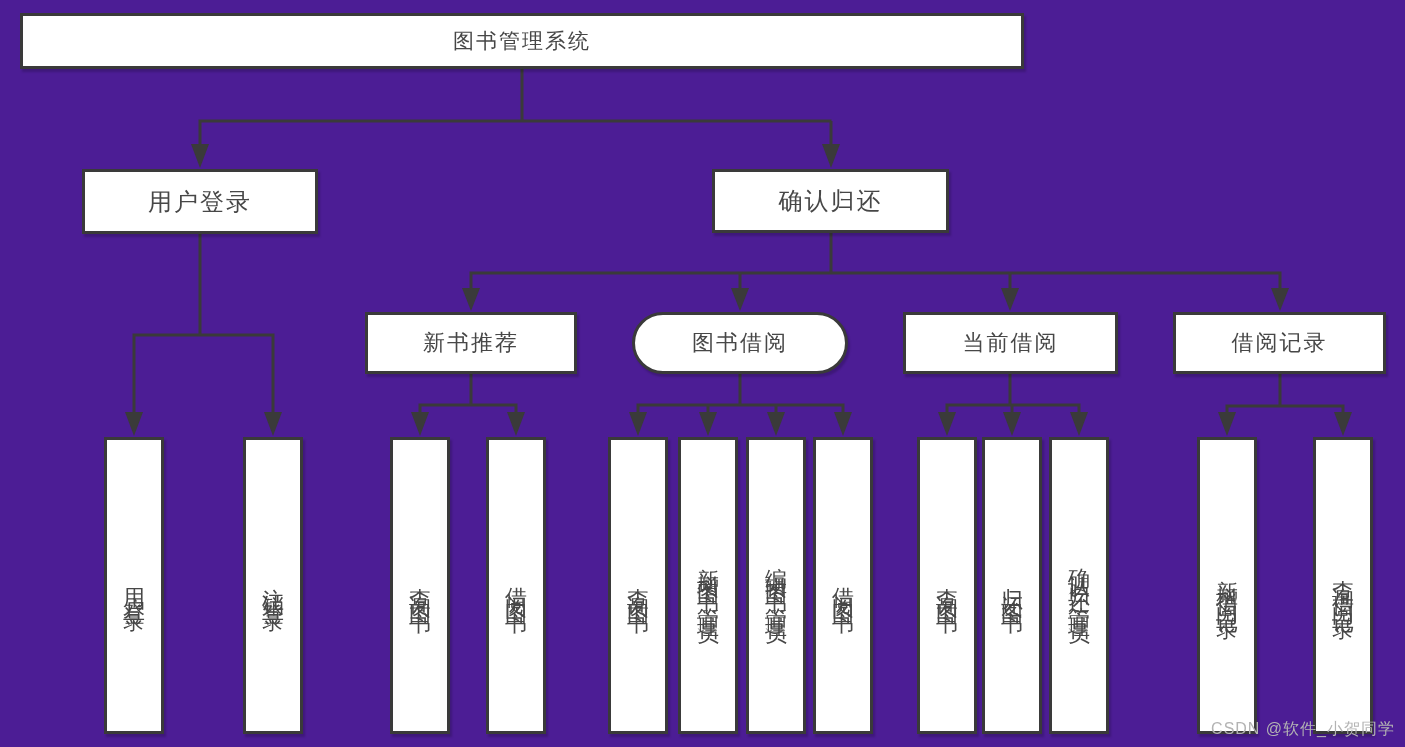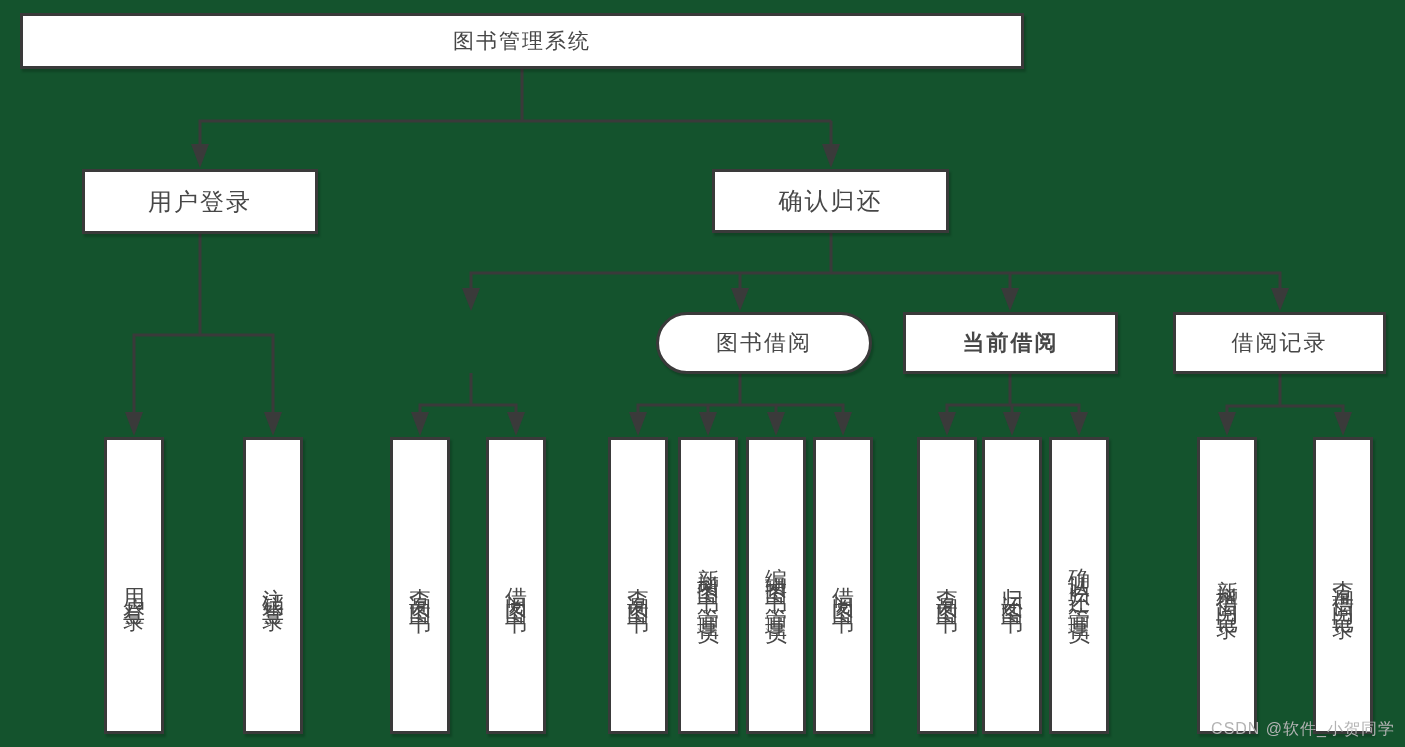--- a/index.html
+++ b/index.html
@@ -5,21 +5,21 @@
   html, body {
     margin: 0;
     padding: 0;
     background: #ffffff;
     font-family: "Liberation Sans", "DejaVu Sans", sans-serif;
   }
   .canvas {
     position: relative;
     width: 1405px;
     height: 747px;
-    background: #14532d;
+    background: #4c1d95;
     overflow: hidden;
   }
   .wires {
     position: absolute;
     left: 0; top: 0;
     width: 1405px;
     height: 747px;
     pointer-events: none;
   }
   .node {
@@ -109,24 +109,27 @@
     <span>图书管理系统</span>
   </div>
 
   <div class="node level2" style="left:82px; top:169px; width:236px; height:65px;">
     <span>用户登录</span>
   </div>
   <div class="node level2" style="left:712px; top:169px; width:237px; height:64px;">
     <span>确认归还</span>
   </div>
 
-  <div class="node level3" style="left:656px; top:312px; width:216px; height:62px;border-radius:31px;">
+  <div class="node level3" style="left:365px; top:312px; width:212px; height:62px;">
+    <span>新书推荐</span>
+  </div>
+  <div class="node level3" style="left:632px; top:312px; width:216px; height:62px;border-radius:31px;">
     <span>图书借阅</span>
   </div>
-  <div class="node level3" style="left:903px; top:312px; width:215px; height:62px;font-weight:bold;">
+  <div class="node level3" style="left:903px; top:312px; width:215px; height:62px;">
     <span>当前借阅</span>
   </div>
   <div class="node level3" style="left:1173px; top:312px; width:213px; height:62px;">
     <span>借阅记录</span>
   </div>
 
   <div class="node vbox" style="left:104px; top:437px; width:60px; height:297px;">
     <span class="vtext">用户登录</span>
   </div>
   <div class="node vbox" style="left:243px; top:437px; width:60px; height:297px;">

